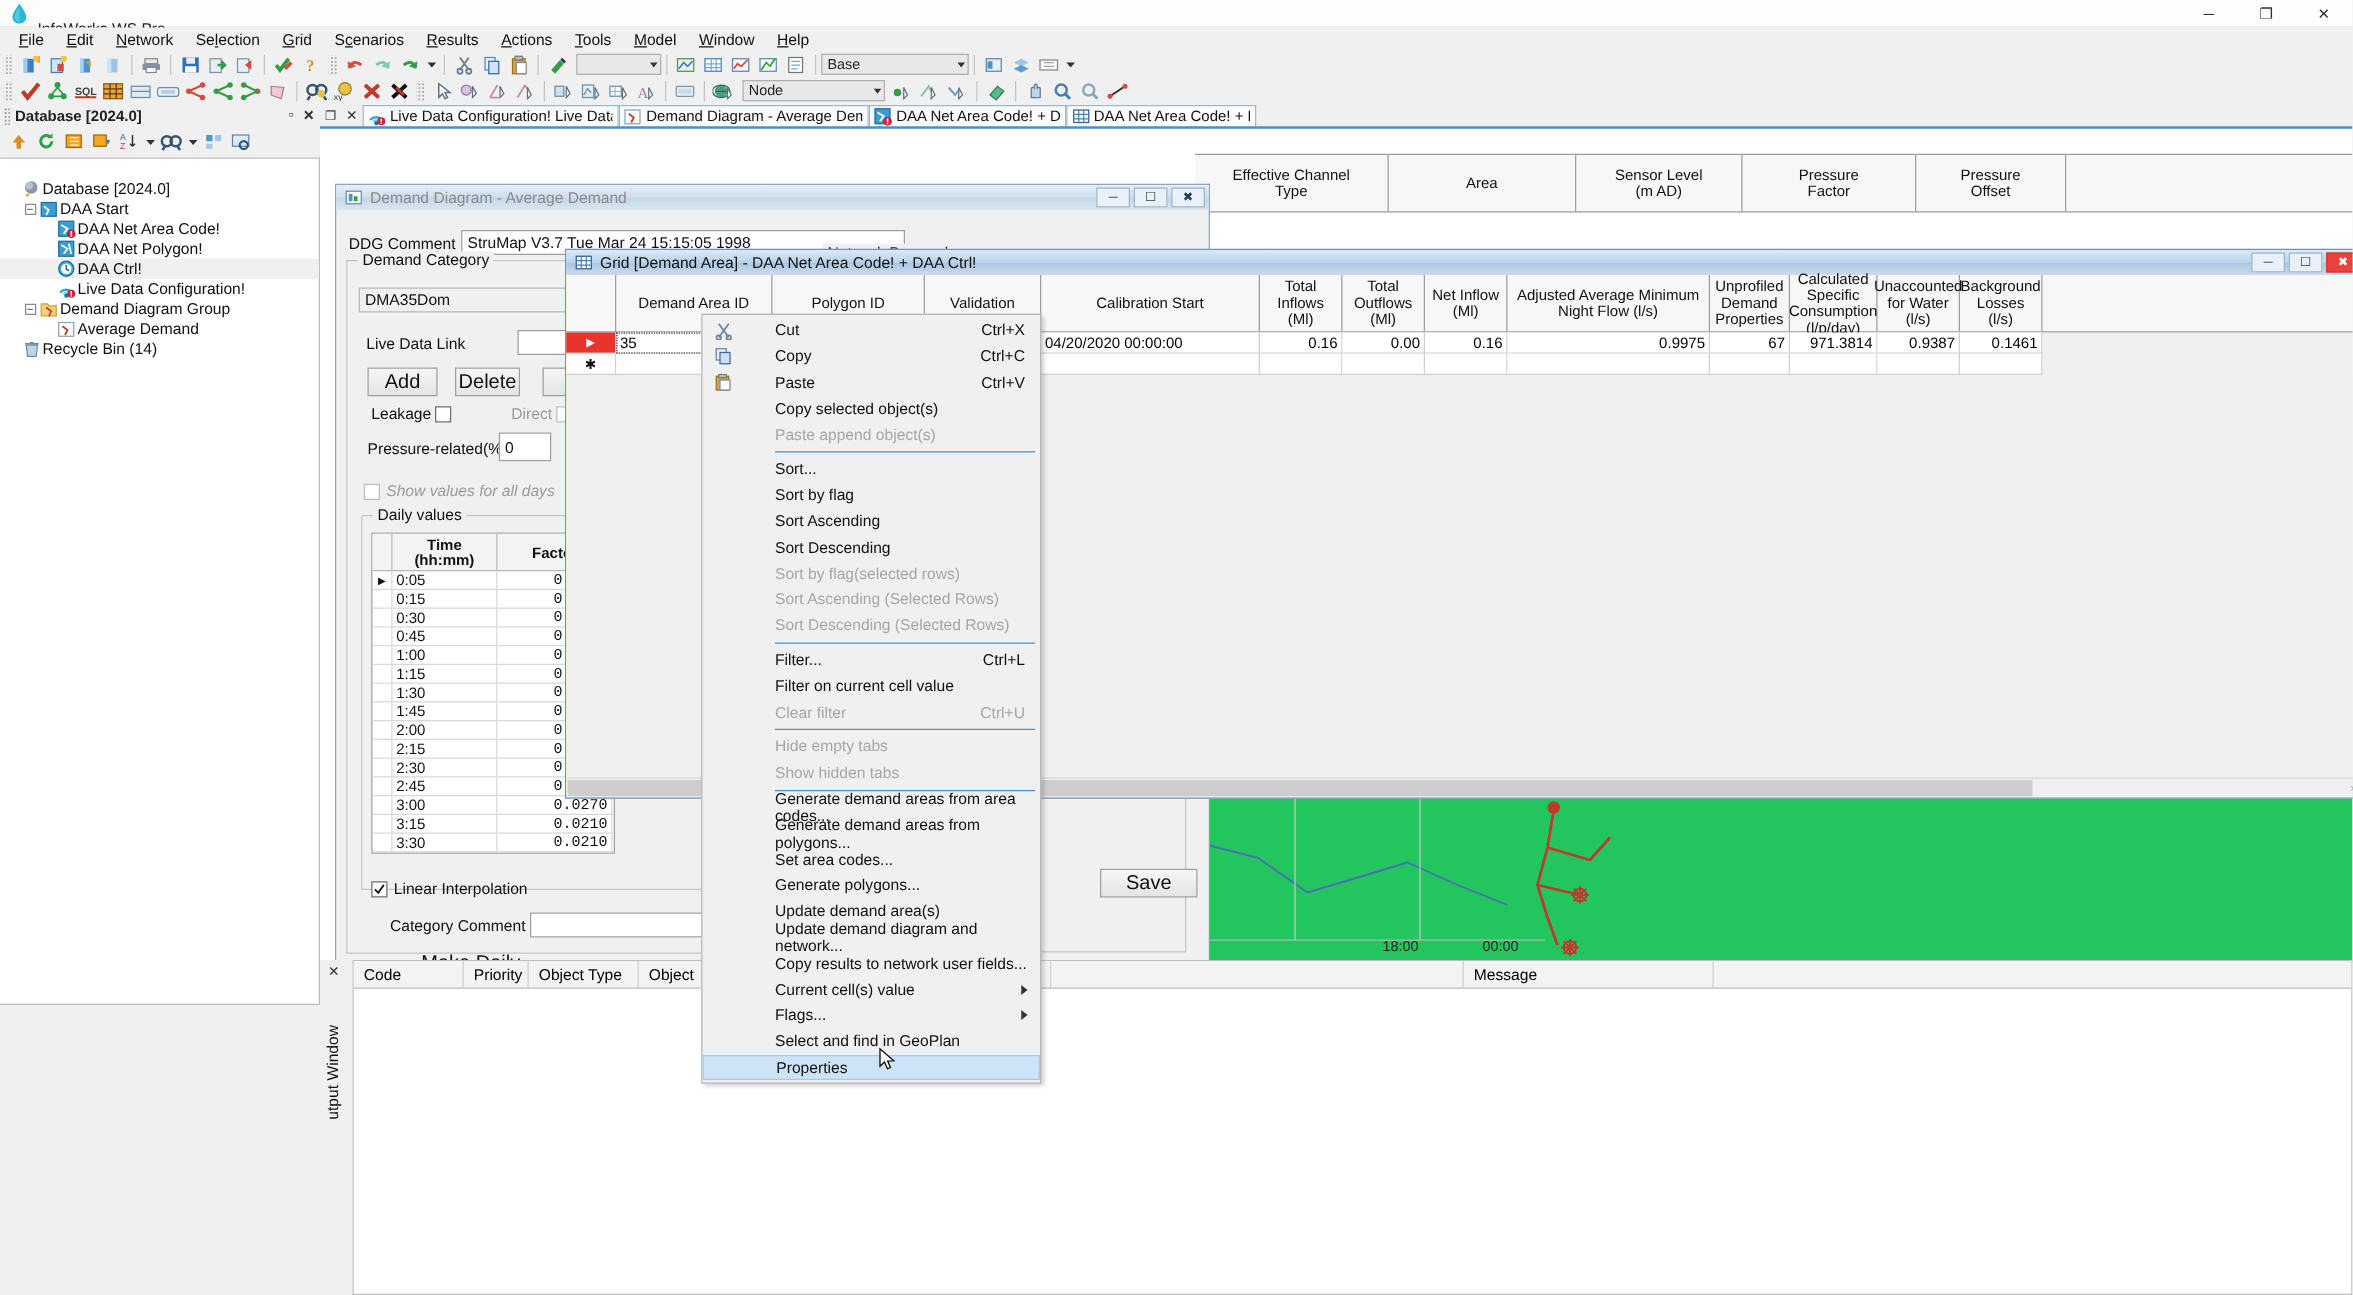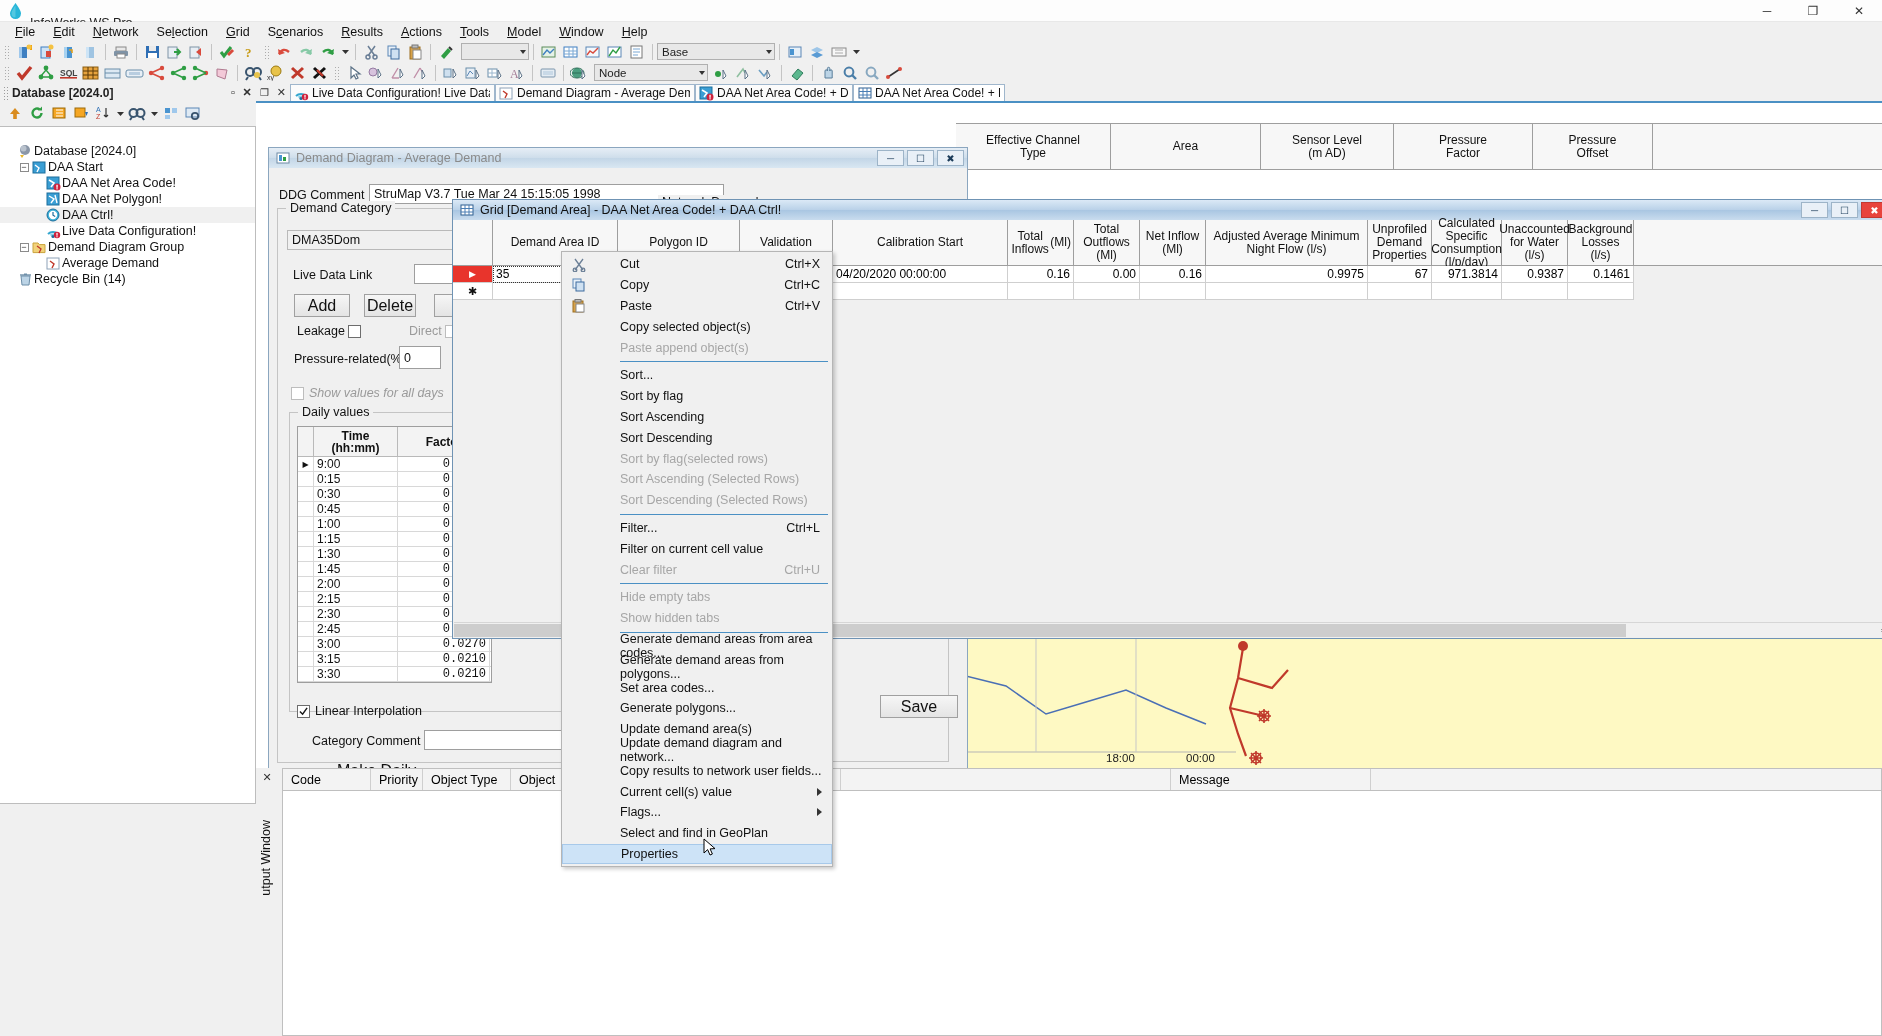--- a/index.html
+++ b/index.html
@@ -905,21 +905,21 @@
               <span>Pressure</span>
               <span>Factor</span>
             </div>
             <div class="gh" style="width: 120px; flex-direction: column;">
               <span>Pressure</span>
               <span>Offset</span>
             </div>
           </div>
       </div>
 
-      <div style="position:absolute; left:560px; top:520px; width:1066px; height:147px; background:#fef9c3; border-top:1px solid #d0d0d0;">
+      <div style="position:absolute; left:560px; top:520px; width:1066px; height:147px; background:#22c55e; border-top:1px solid #d0d0d0;">
         <svg width="1066" height="147">
           <line x1="20" y1="12" x2="20" y2="128" stroke="#b5b5b5"></line>
           <line x1="20" y1="128" x2="420" y2="128" stroke="#b5b5b5"></line>
           <polyline points="30,110 70,95 110,70 150,52 190,62 230,90 270,78 310,66 350,84 390,100" fill="none" stroke="#4a6fb5" stroke-width="1.5"></polyline>
           <g stroke="#c7c7c7">
               <line x1="120" y1="12" x2="120" y2="128"></line>
               <line x1="220" y1="12" x2="220" y2="128"></line>
               <line x1="320" y1="12" x2="320" y2="128"></line>
             </g>
         </svg>
@@ -1022,21 +1022,21 @@
                 <span>Time</span>
                 <span>(hh:mm)</span>
               </div>
               <div style="width:92px; border-right:0;">
                 <span>Factor</span>
               </div>
             </div>
             <div id="dv-rows">
                 <div class="dvrow">
                   <div class="c0" style="font-size: 8px;">▶</div>
-                  <div class="c1">9:00</div>
+                  <div class="c1">0:05</div>
                   <div class="c2">0.3596</div>
                 </div>
                 <div class="dvrow">
                   <div class="c0" style="font-size: 8px;"></div>
                   <div class="c1">0:15</div>
                   <div class="c2">0.2666</div>
                 </div>
                 <div class="dvrow">
                   <div class="c0" style="font-size: 8px;"></div>
                   <div class="c1">0:30</div>
@@ -1170,21 +1170,21 @@
             </div>
             <div class="gh" style="width: 122px; flex-direction: column;">
               <span>Polygon ID</span>
             </div>
             <div class="gh" style="width: 93px; flex-direction: column;">
               <span>Validation</span>
             </div>
             <div class="gh" style="width: 175px; flex-direction: column;">
               <span>Calibration Start</span>
             </div>
-            <div class="gh" style="width: 66px; flex-direction: row;">
+            <div class="gh" style="width: 66px; flex-direction: column;">
               <span>Total Inflows</span>
               <span>(Ml)</span>
             </div>
             <div class="gh" style="width: 66px; flex-direction: column;">
               <span>Total Outflows</span>
               <span>(Ml)</span>
             </div>
             <div class="gh" style="width: 66px; flex-direction: column;">
               <span>Net Inflow</span>
               <span>(Ml)</span>

